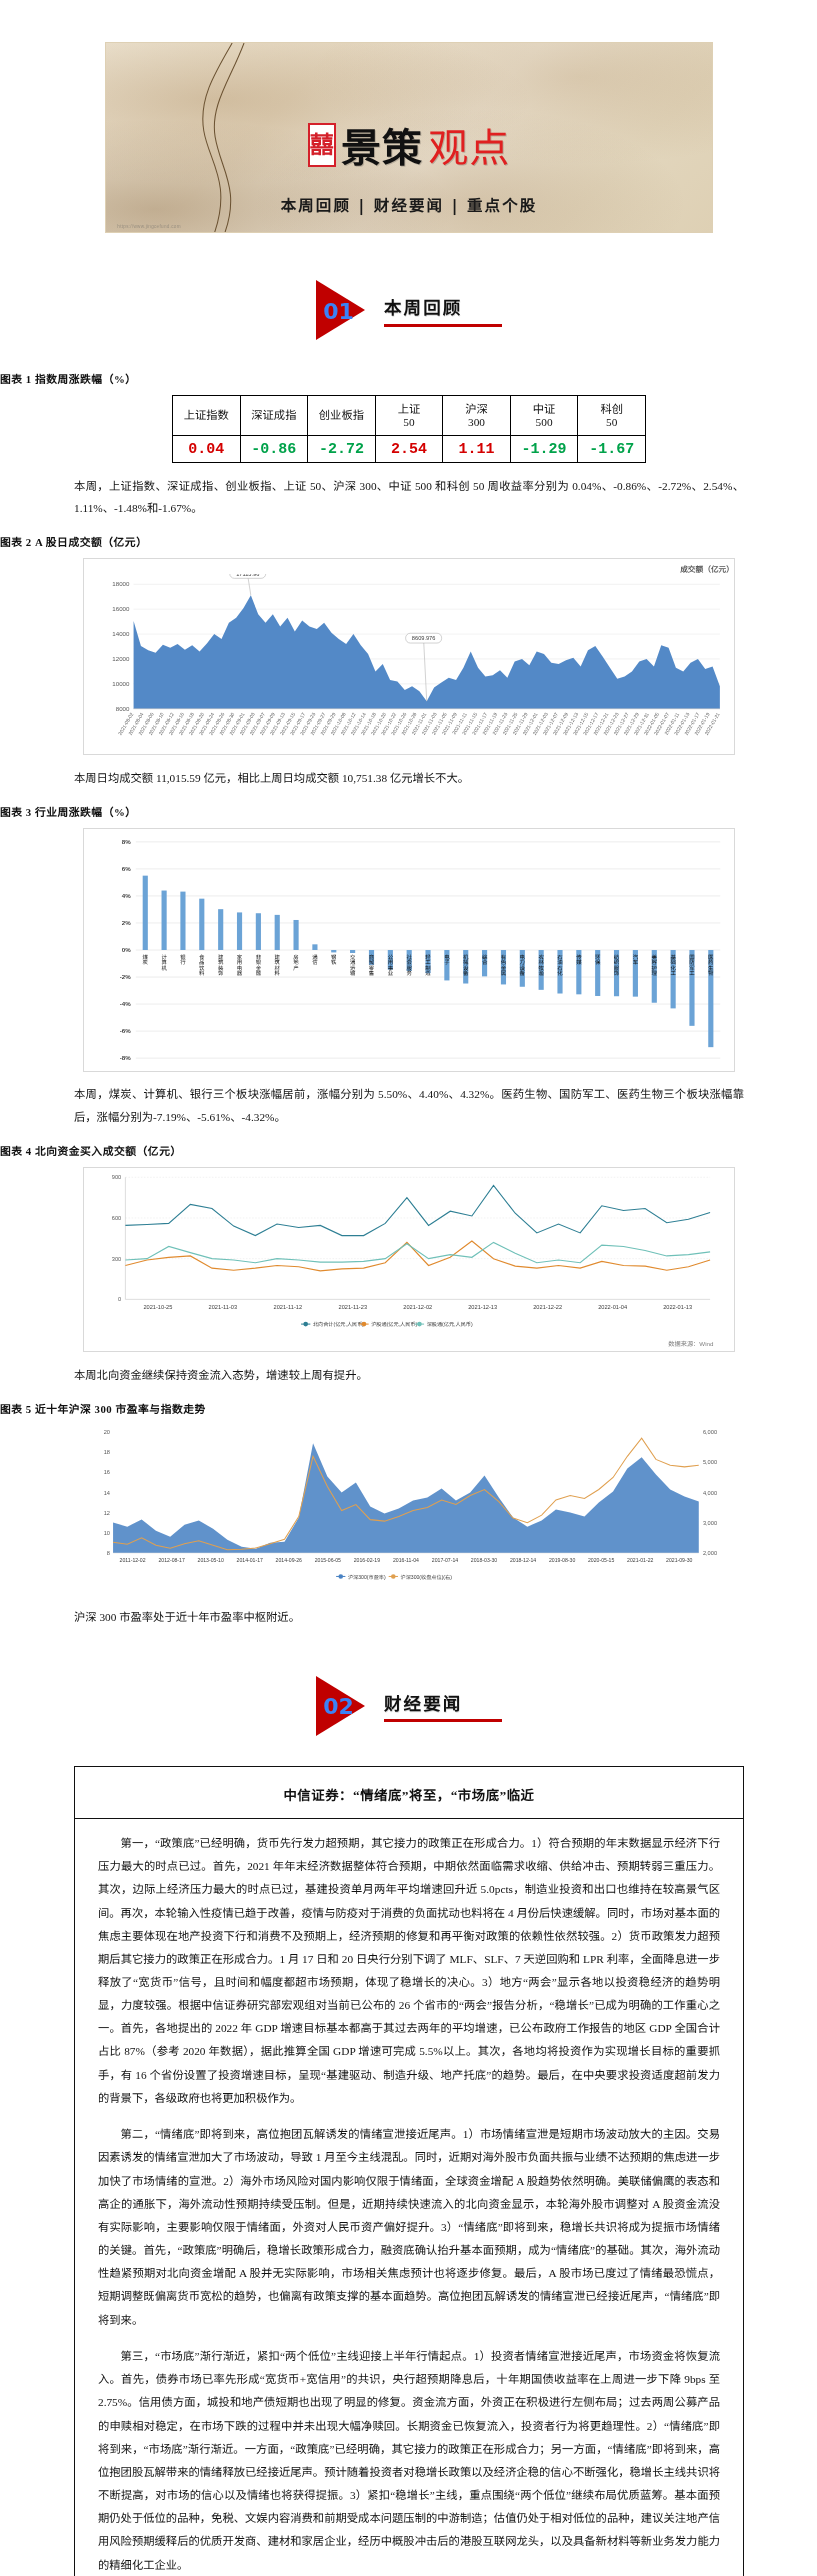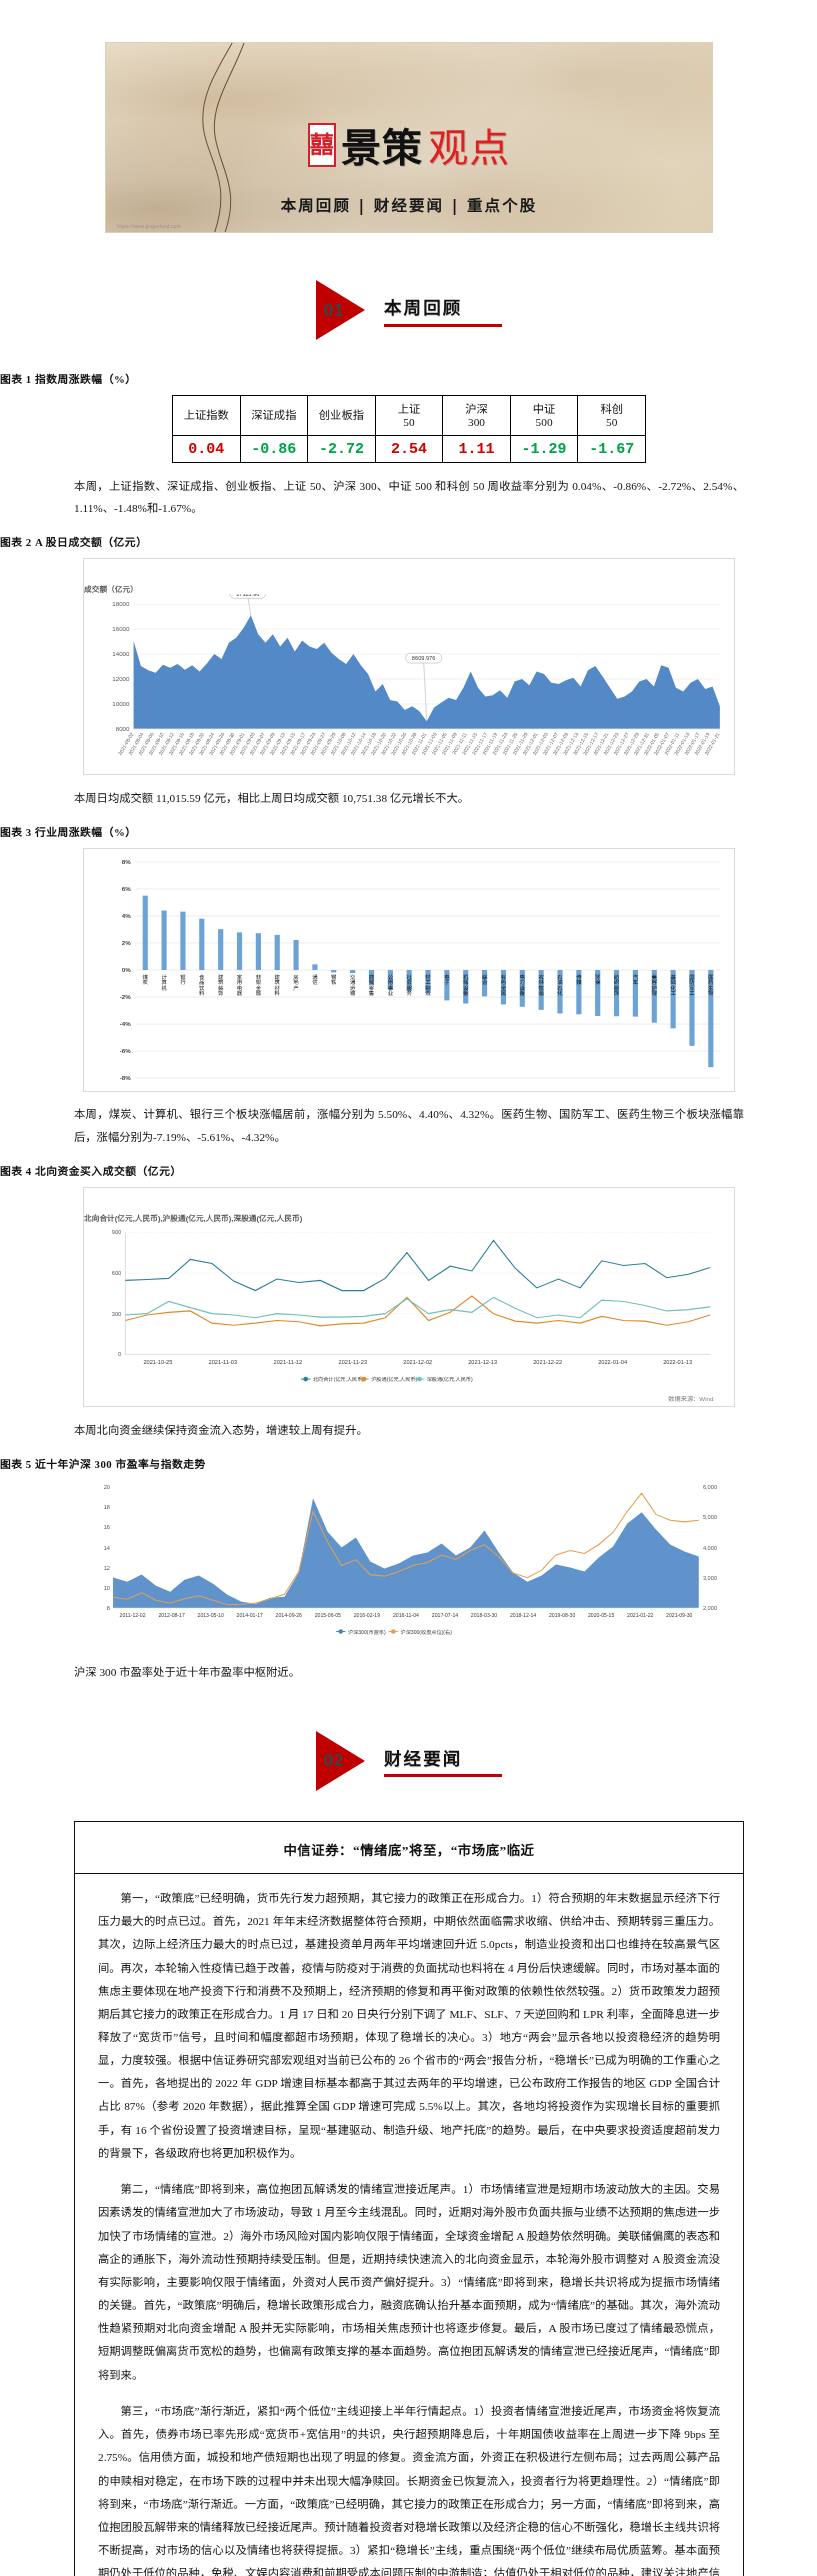--- a/index.html
+++ b/index.html
@@ -67,21 +67,21 @@
   .sh-inner { display:flex; align-items:center; }
   .sh-tri {
     position:relative; width:49px; height:61px;
   }
   .sh-tri .tri {
     width:0;height:0; border-top:30px solid transparent;
     border-bottom:30px solid transparent; border-left:49px solid #c00000;
   }
   .sh-num {
     position:absolute; left:7.2px; top:50%; transform:translateY(-50%);
-    color:#404040; font-size:15px; font-weight:bold;
+    color:#3b82f6; font-size:22px; font-weight:bold;
     font-family:"DejaVu Sans","Liberation Sans", sans-serif;
   }
   .sh-text { margin-left:19px; }
   .sh-label {
     font-size:17.5px; font-weight:bold; letter-spacing:2.1px; color:#111;
     font-family:"DejaVu Sans","Liberation Sans", sans-serif;
     text-shadow:0.5px 0.5px 0 rgba(0,0,0,.15);
   }
   .sh-rule { height:3.1px; background:#c00000; margin-top:4.1px; width:118px; }
 
@@ -111,21 +111,21 @@
     font-family:Liberation Mono, monospace; }
   .up   { color:#d40000; }
   .down { color:#00a24a; }
 
   
   .chart-box {
     width:652px; margin:0 auto; border:0.5px solid #d9d9d9;
     background:#fff; position:relative;
   }
   .chart-title-in {
-    text-align:left; font-size:7.7px; color:#595959; padding-top:24px;
+    text-align:right; font-size:7.7px; color:#595959; padding-top:4px;
     font-family:"Liberation Sans",sans-serif; font-weight:bold;
   }
   .src-note {
     text-align:right; font-size:6.2px; color:#808080; padding:1px 20.6px 3.1px 0;
     font-family:"Liberation Sans",sans-serif;
   }
   svg { display:block; }
 
   
   .newsbox {
@@ -378,21 +378,20 @@
         <rect x="1175.1" y="235.0" width="10" height="147.3" fill="#6ba3d6"></rect>
         <text x="1180.0806451612902" y="243" fill="#111" font-size="10.5" font-family="Liberation Sans, sans-serif" text-anchor="start" writing-mode="tb" style="writing-mode:vertical-rl; text-orientation:upright;">国防军工</text>
         <rect x="1211.7" y="235.0" width="10" height="188.7" fill="#6ba3d6"></rect>
         <text x="1216.6935483870966" y="243" fill="#111" font-size="10.5" font-family="Liberation Sans, sans-serif" text-anchor="start" writing-mode="tb" style="writing-mode:vertical-rl; text-orientation:upright;">医药生物</text>
       </svg>
   </div>
   <p class="para">本周，煤炭、计算机、银行三个板块涨幅居前，涨幅分别为 5.50%、4.40%、4.32%。医药生物、国防军工、医药生物三个板块涨幅靠后，涨幅分别为-7.19%、-5.61%、-4.32%。</p>
 
   <div class="fig-caption">图表 4 北向资金买入成交额（亿元）</div>
   <div class="chart-box">
-    <div class="chart-title-in">北向合计(亿元,人民币),沪股通(亿元,人民币),深股通(亿元,人民币)</div>
     <svg id="svg-fig4" width="651" height="170" viewBox="0 0 1263 330">
         <line x1="80" y1="18" x2="1215" y2="18" stroke="#e6e6e6" stroke-dasharray="3 3"></line>
         <text x="72" y="22" fill="#595959" font-size="11" font-family="Liberation Sans, sans-serif" text-anchor="end">900</text>
         <line x1="80" y1="97" x2="1215" y2="97" stroke="#e6e6e6" stroke-dasharray="3 3"></line>
         <text x="72" y="101" fill="#595959" font-size="11" font-family="Liberation Sans, sans-serif" text-anchor="end">600</text>
         <line x1="80" y1="176" x2="1215" y2="176" stroke="#e6e6e6" stroke-dasharray="3 3"></line>
         <text x="72" y="180" fill="#595959" font-size="11" font-family="Liberation Sans, sans-serif" text-anchor="end">300</text>
         <text x="72" y="259" fill="#595959" font-size="11" font-family="Liberation Sans, sans-serif" text-anchor="end">0</text>
         <line x1="80" y1="255" x2="1215" y2="255" stroke="#bfbfbf"></line>
         <line x1="80" y1="18" x2="80" y2="255" stroke="#bfbfbf"></line>

